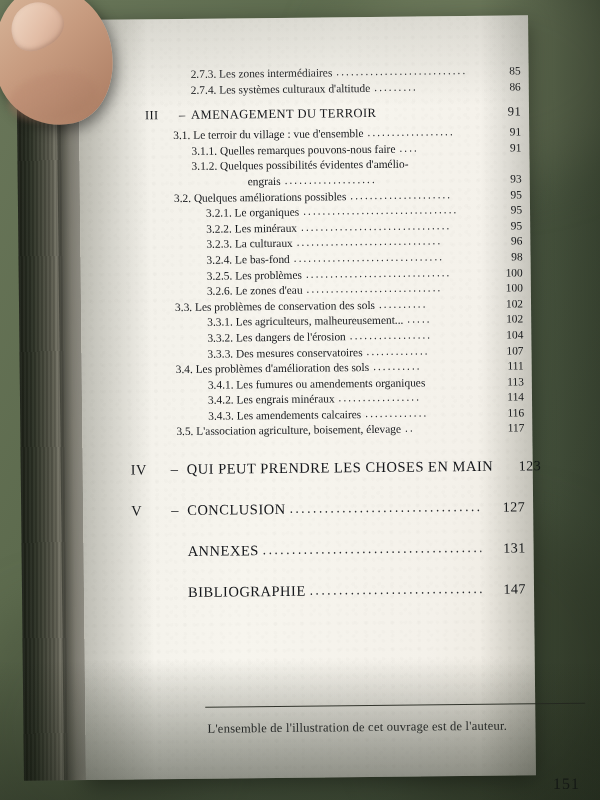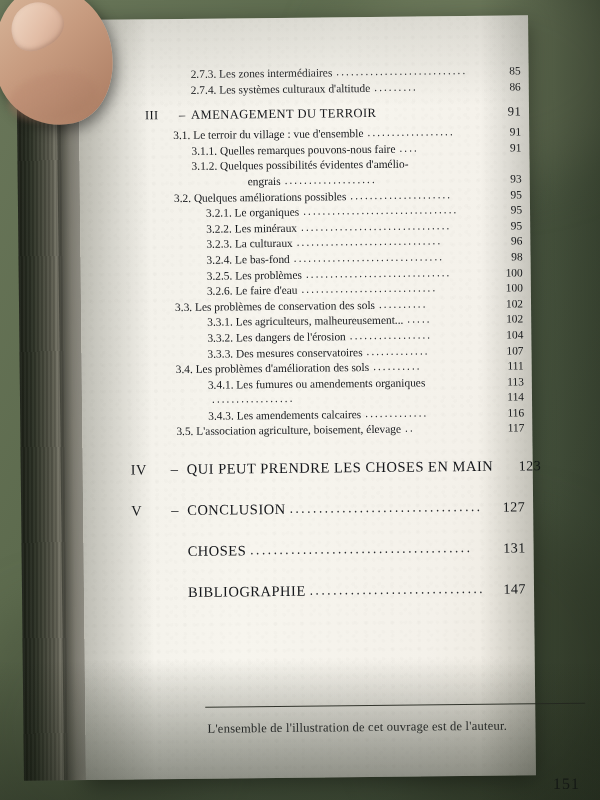--- a/index.html
+++ b/index.html
@@ -336,21 +336,21 @@
           <span class="label">3.2.4.   Le bas-fond</span>
           <span class="dots">...............................</span>
           <span class="pg">98</span>
         </div>
         <div class="toc-line indent-sub3">
           <span class="label">3.2.5.   Les problèmes</span>
           <span class="dots">..............................</span>
           <span class="pg">100</span>
         </div>
         <div class="toc-line indent-sub3">
-          <span class="label">3.2.6.   Le faire d'eau</span>
+          <span class="label">3.2.6.   Le zones d'eau</span>
           <span class="dots">............................</span>
           <span class="pg">100</span>
         </div>
 
         <div class="toc-line indent-num">
           <span class="label">3.3.  Les problèmes de conservation des sols</span>
           <span class="dots">..........</span>
           <span class="pg">102</span>
         </div>
         <div class="toc-line indent-sub3">
@@ -373,20 +373,21 @@
           <span class="label">3.4.  Les problèmes d'amélioration des sols</span>
           <span class="dots">..........</span>
           <span class="pg">111</span>
         </div>
         <div class="toc-line indent-sub3">
           <span class="label">3.4.1.   Les fumures ou amendements organiques</span>
           <span class="dots"></span>
           <span class="pg">113</span>
         </div>
         <div class="toc-line indent-sub3">
+          <span class="label">3.4.2.   Les engrais minéraux</span>
           <span class="dots">.................</span>
           <span class="pg">114</span>
         </div>
         <div class="toc-line indent-sub3">
           <span class="label">3.4.3.   Les amendements calcaires</span>
           <span class="dots">.............</span>
           <span class="pg">116</span>
         </div>
 
         <div class="toc-line indent-num">
@@ -407,21 +408,21 @@
           <span class="rom">V</span>
           <span class="dash">–</span>
           <span class="label">CONCLUSION</span>
           <span class="dots">.................................</span>
           <span class="pg">127</span>
         </div>
 
         <div class="big-entry">
           <span class="rom"></span>
           <span class="dash"></span>
-          <span class="label">CHOSES</span>
+          <span class="label">ANNEXES</span>
           <span class="dots">......................................</span>
           <span class="pg">131</span>
         </div>
 
         <div class="big-entry">
           <span class="rom"></span>
           <span class="dash"></span>
           <span class="label">BIBLIOGRAPHIE</span>
           <span class="dots">..............................</span>
           <span class="pg">147</span>

